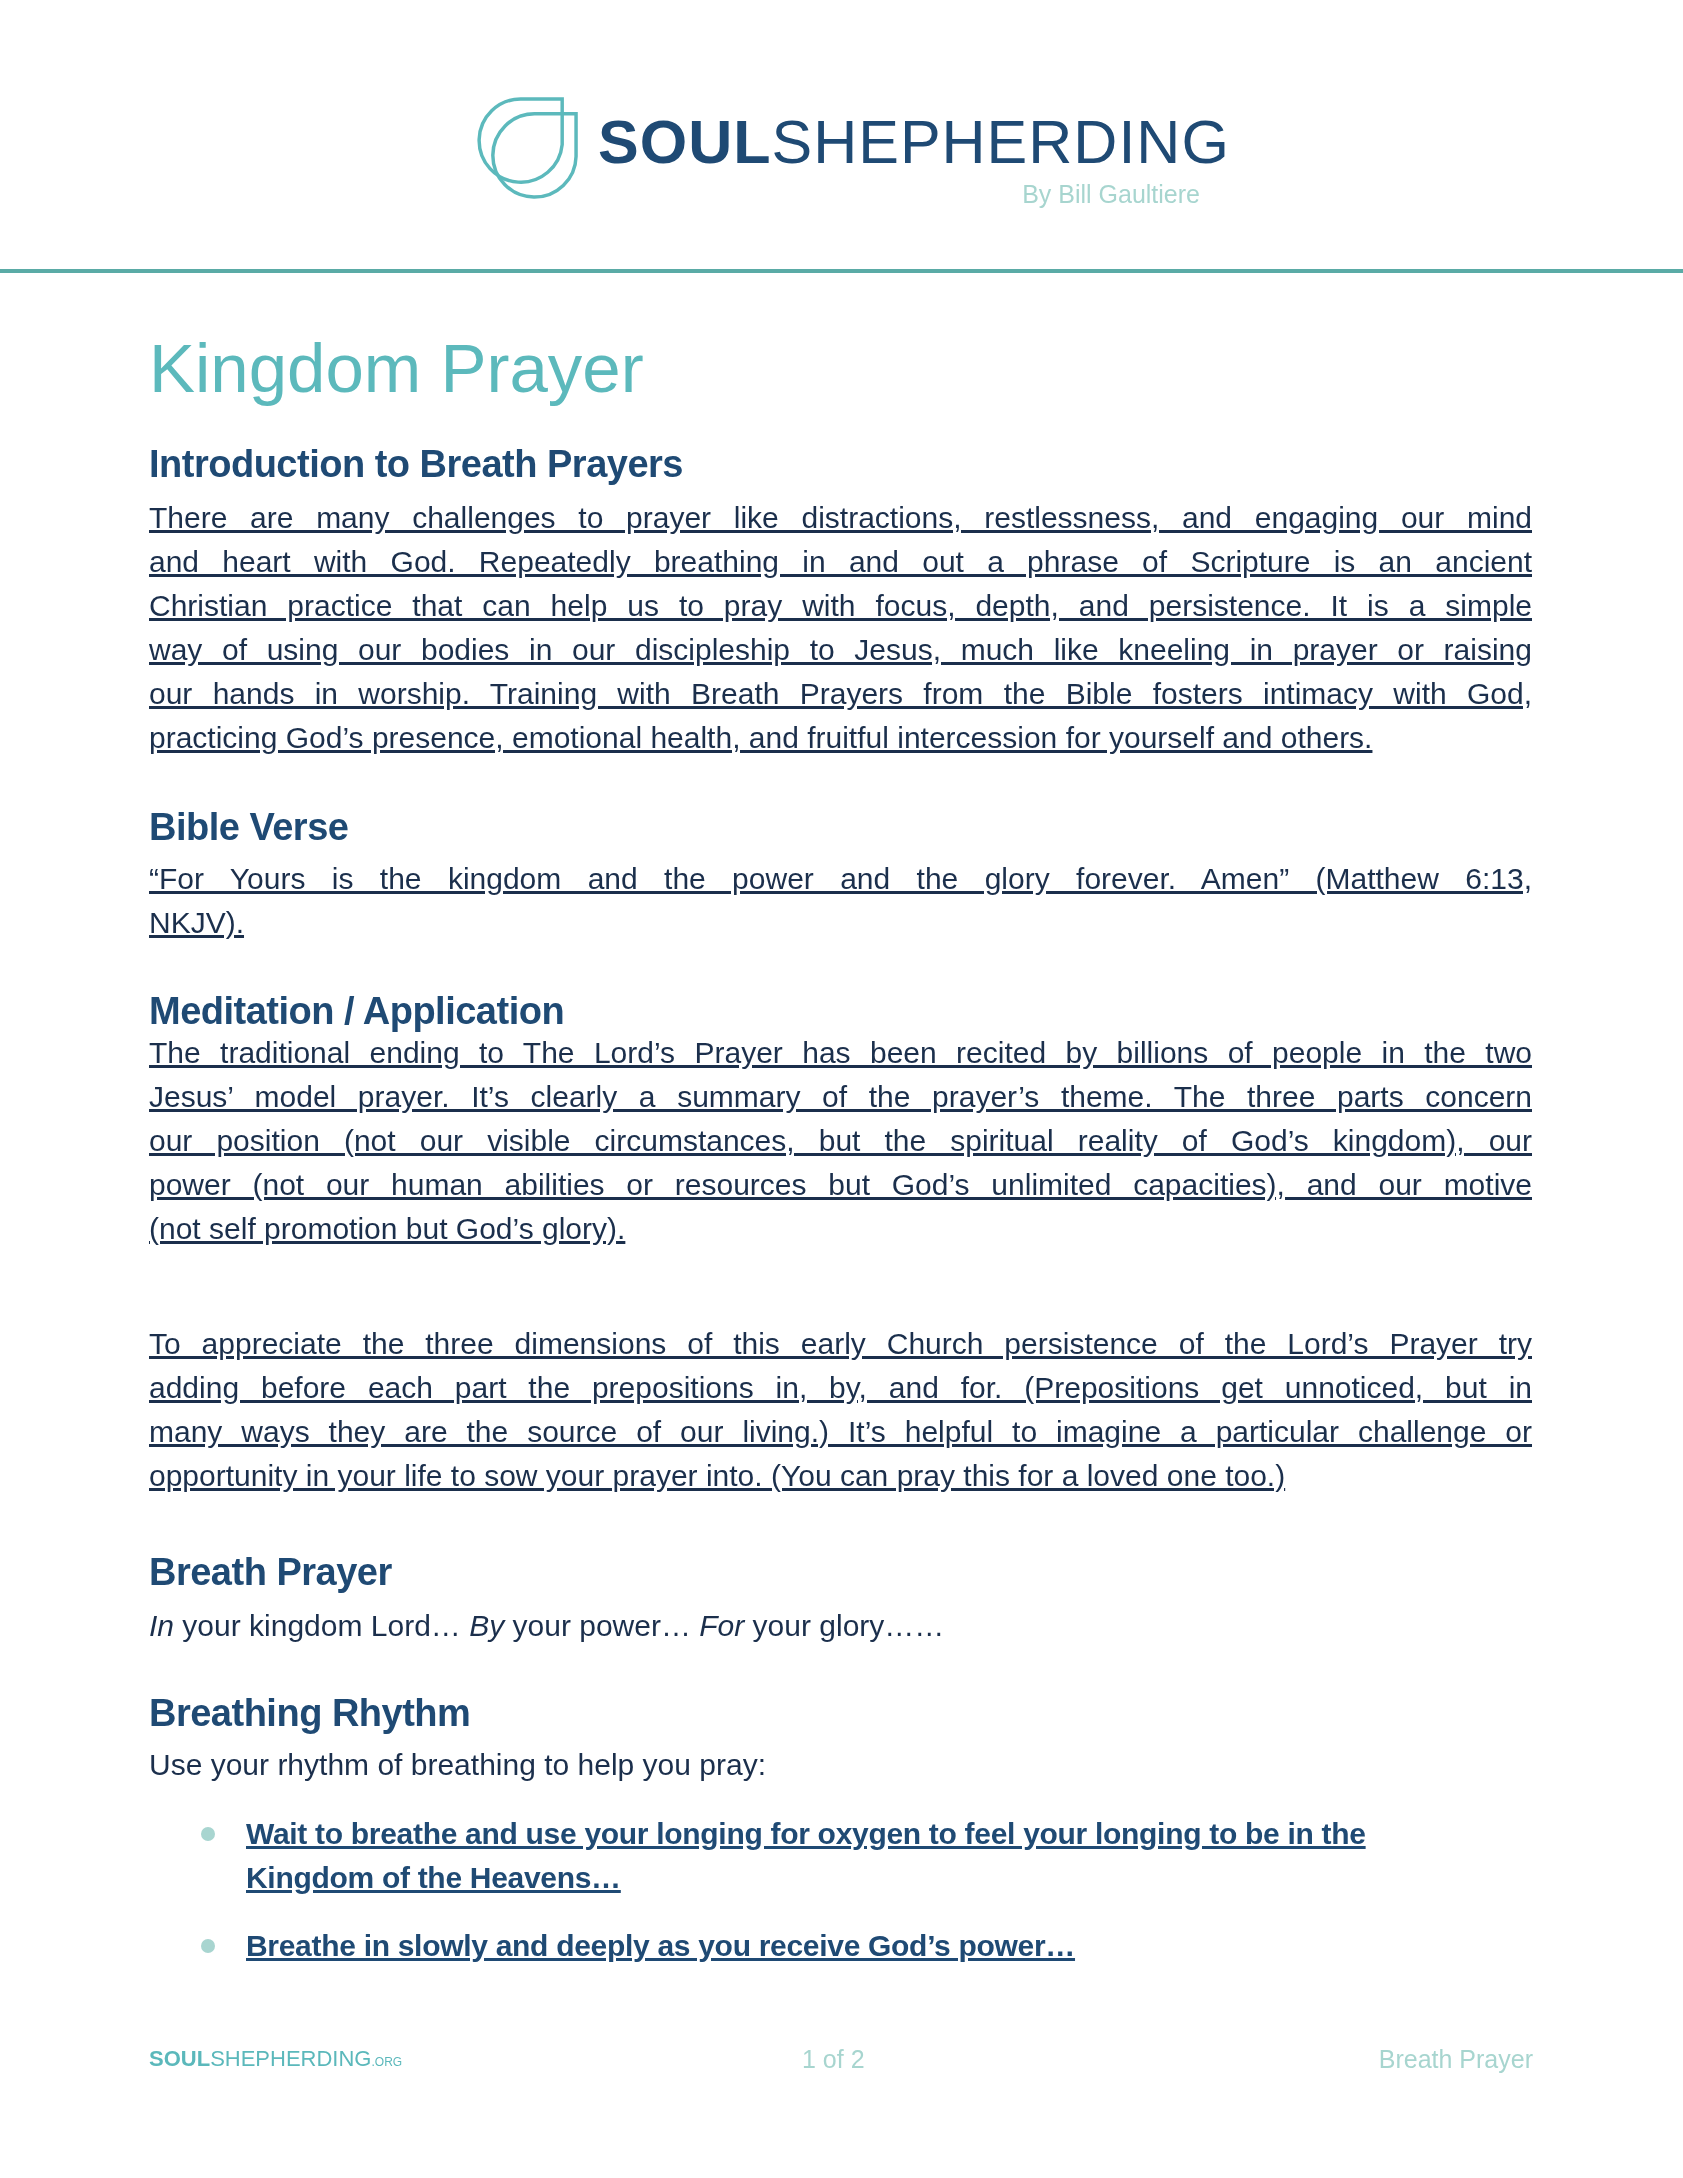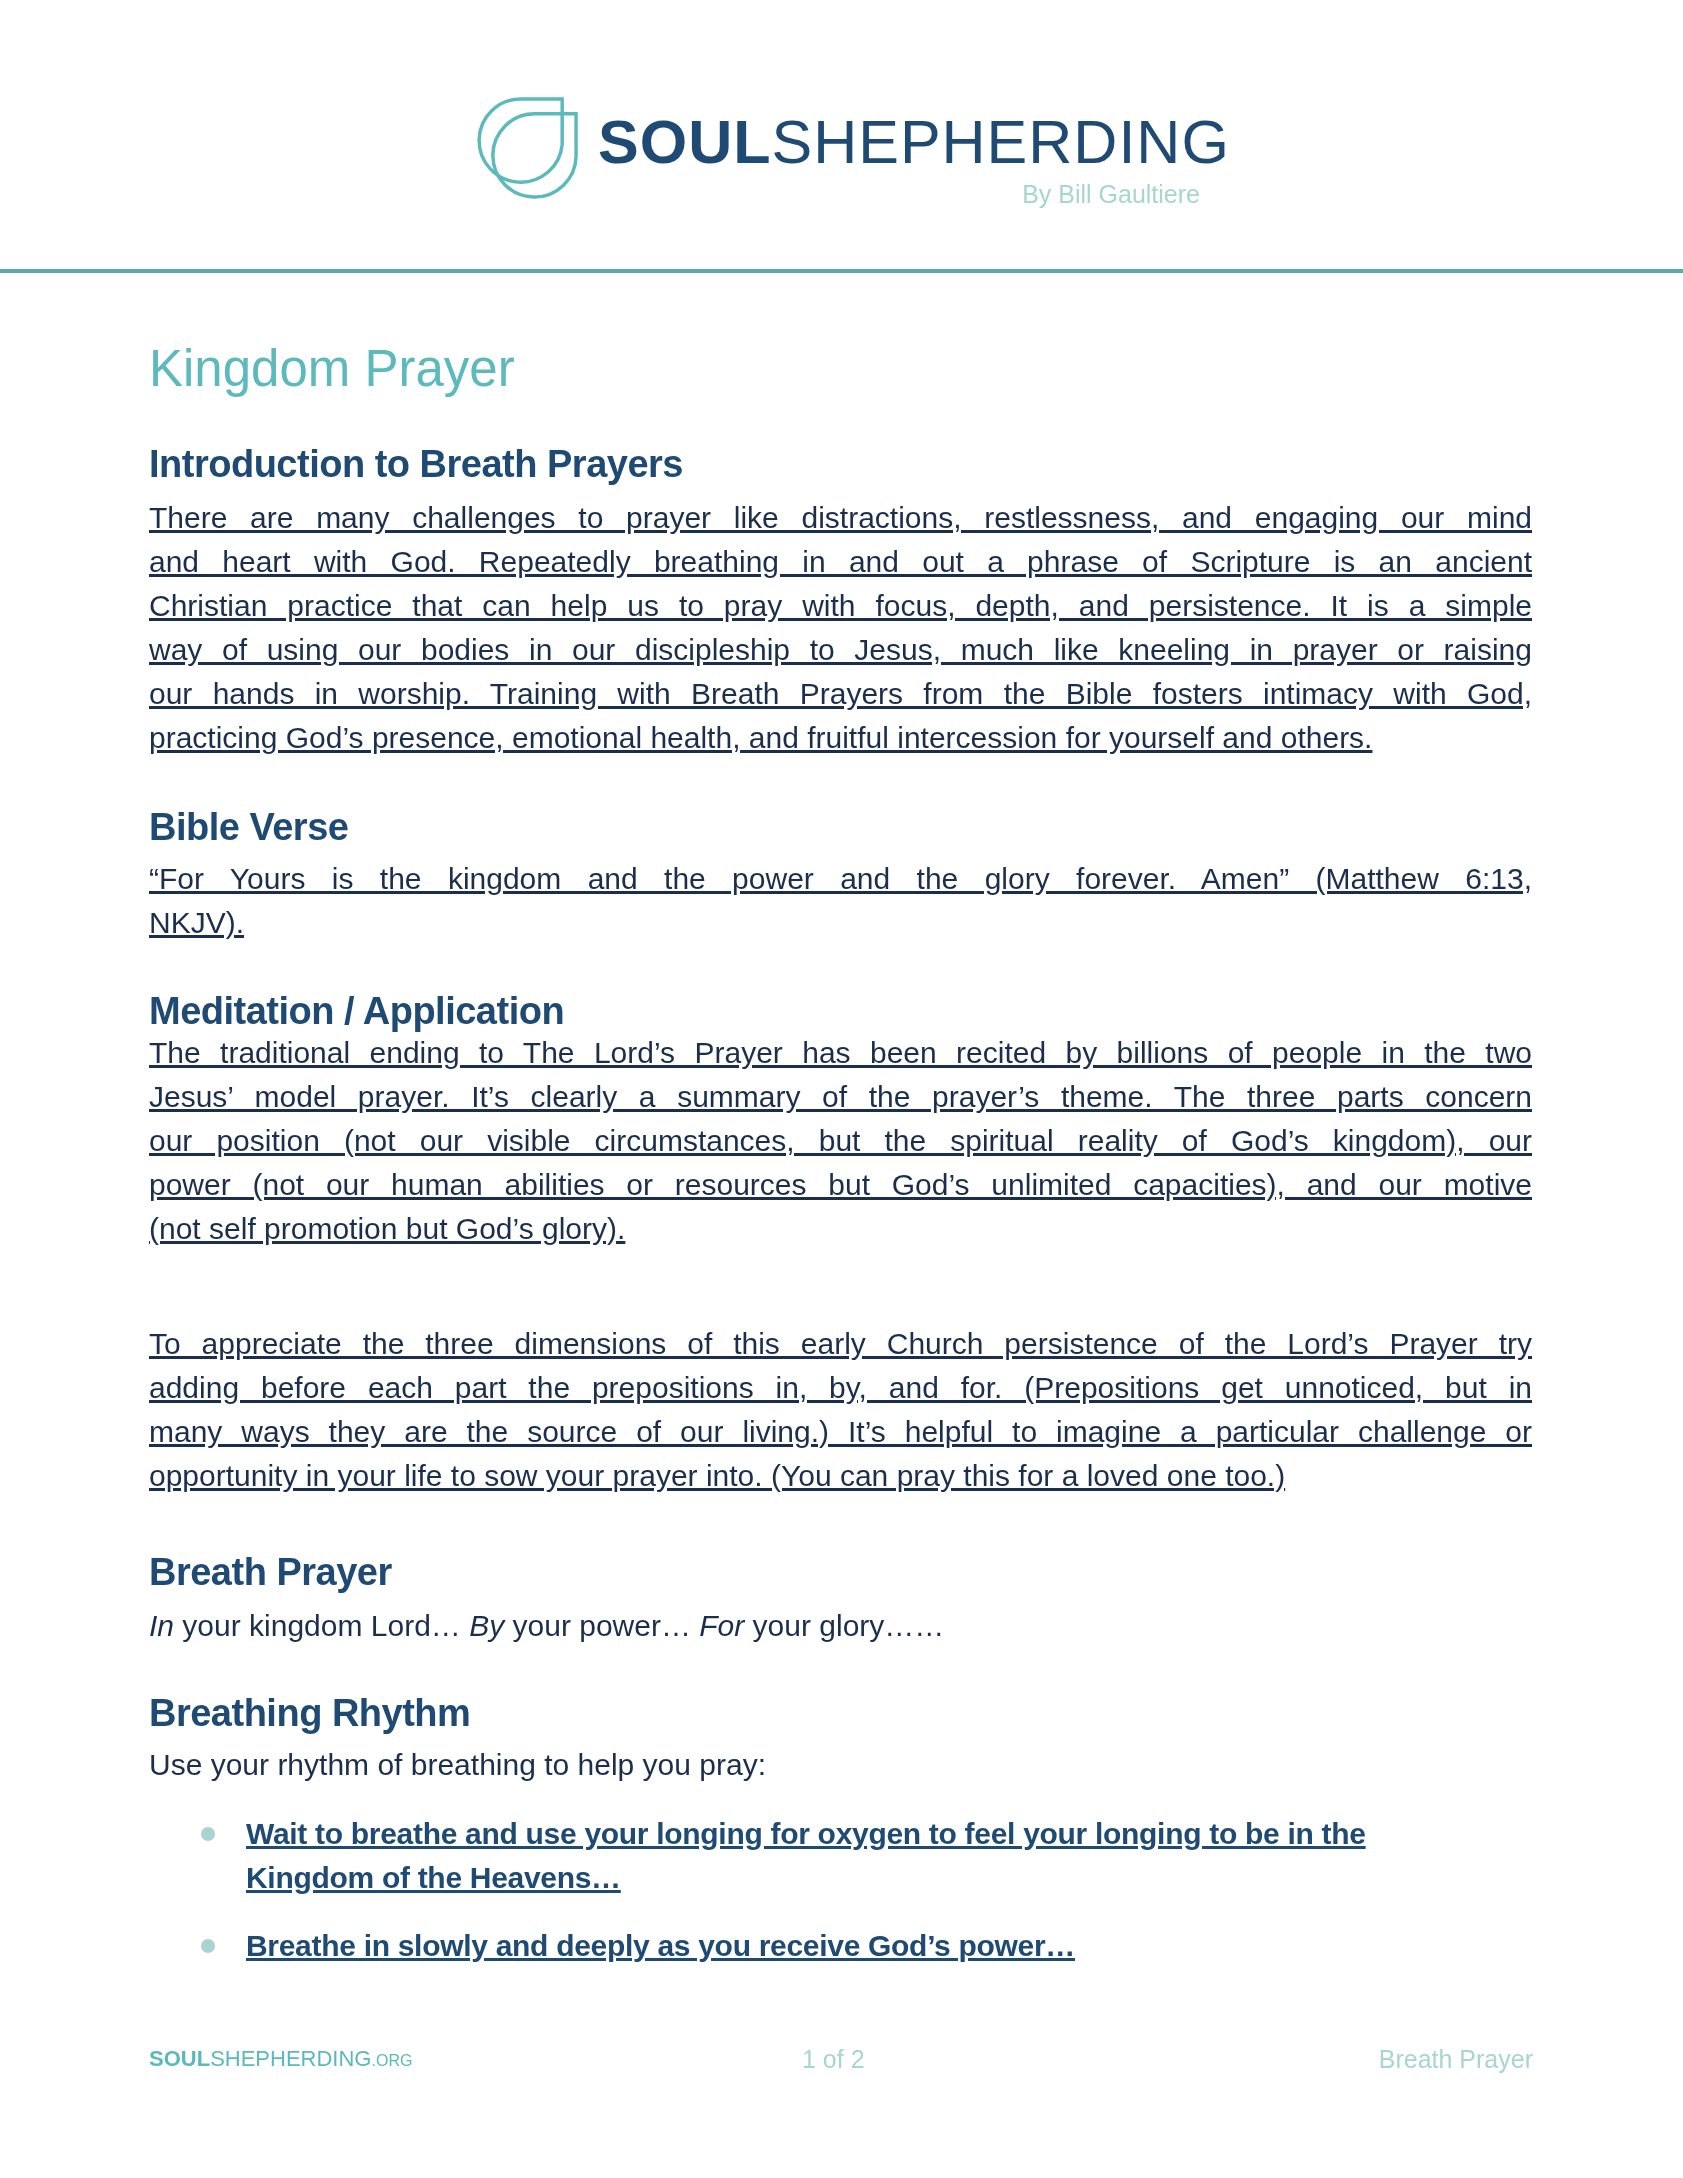--- a/index.html
+++ b/index.html
@@ -10,38 +10,38 @@
   
   #logo-icon { left: 473px; top: 95px; width: 109px; height: 109px; }
   #logo-word { left: 598px; top: 107px; height: 71px; font-size: 61px; line-height: 71px;
                color: #1f4a74; letter-spacing: 1px; white-space: nowrap; }
   #logo-word .bold { font-weight: bold; }
   #logo-word .light { font-weight: normal; }
   #byline { right: 483px; top: 178px; font-size: 25px; line-height: 32px; color: #a7d5cf; white-space: nowrap; }
   #divider { left: 0; top: 269px; width: 1683px; height: 4px; background: #5aaba6; }
 
   
-  .title { left: 149px; top: 324px; font-size: 51px; line-height: 89px; color: #5cb9bc; white-space: nowrap; }
+  .title { left: 149px; top: 324px; font-size: 69px; line-height: 89px; color: #5cb9bc; white-space: nowrap; }
   .h2 { left: 149px; font-size: 38px; line-height: 48px; color: #1f4a74; font-weight: bold; white-space: nowrap; letter-spacing: -0.5px; }
   .para { left: 149px; width: 1383px; font-size: 30px; color: #1b2f4c; }
   .para .line { display: block; height: 44px; line-height: 44px; white-space: nowrap;
                 text-align: justify; text-align-last: justify; text-decoration: underline; }
   .para .line.last { text-align-last: left; }
   .single { left: 149px; font-size: 30px; line-height: 44px; color: #1b2f4c; white-space: nowrap; }
   .single i { font-style: italic; }
 
   .bullet { left: 201px; width: 1327px; }
   .bullet .dot { position: absolute; left: 0; top: 15px; width: 14px; height: 14px; border-radius: 50%; background: #a8d5d0; }
   .bullet .btext { position: absolute; left: 45px; top: 0; width: 1287px; font-size: 30px; line-height: 44px; color: #1f4a74; font-weight: bold; letter-spacing: -0.3px; text-decoration: underline; }
   .bullet .btext span { display: block; white-space: nowrap; }
 
   
   #footer-brand { left: 149px; top: 2045px; font-size: 22px; line-height: 28px; color: #5bb8bb; white-space: nowrap; }
   #footer-brand .b { font-weight: bold; }
-  #footer-brand .org { font-size: 16px; }
+  #footer-brand .org { font-size: 12px; }
   #footer-page { left: 802px; top: 2045px; font-size: 25px; line-height: 28px; color: #a7d5cf; white-space: nowrap; }
   #footer-title { right: 150px; top: 2045px; font-size: 25px; line-height: 28px; color: #a7d5cf; white-space: nowrap; }
 </style>
 </head>
 <body>
 
 <div class="abs" id="logo-icon">
   <svg width="109" height="109" viewBox="0 0 110 110" xmlns="http://www.w3.org/2000/svg">
     <path d="M90 4 L90 50 A42 42 0 1 1 48 4 Z" fill="none" stroke="#5cb9bc" stroke-width="3.5"></path>
     <path d="M104 19 L104 62 A42 42 0 1 1 62 19 Z" fill="none" stroke="#5cb9bc" stroke-width="3.5"></path>

